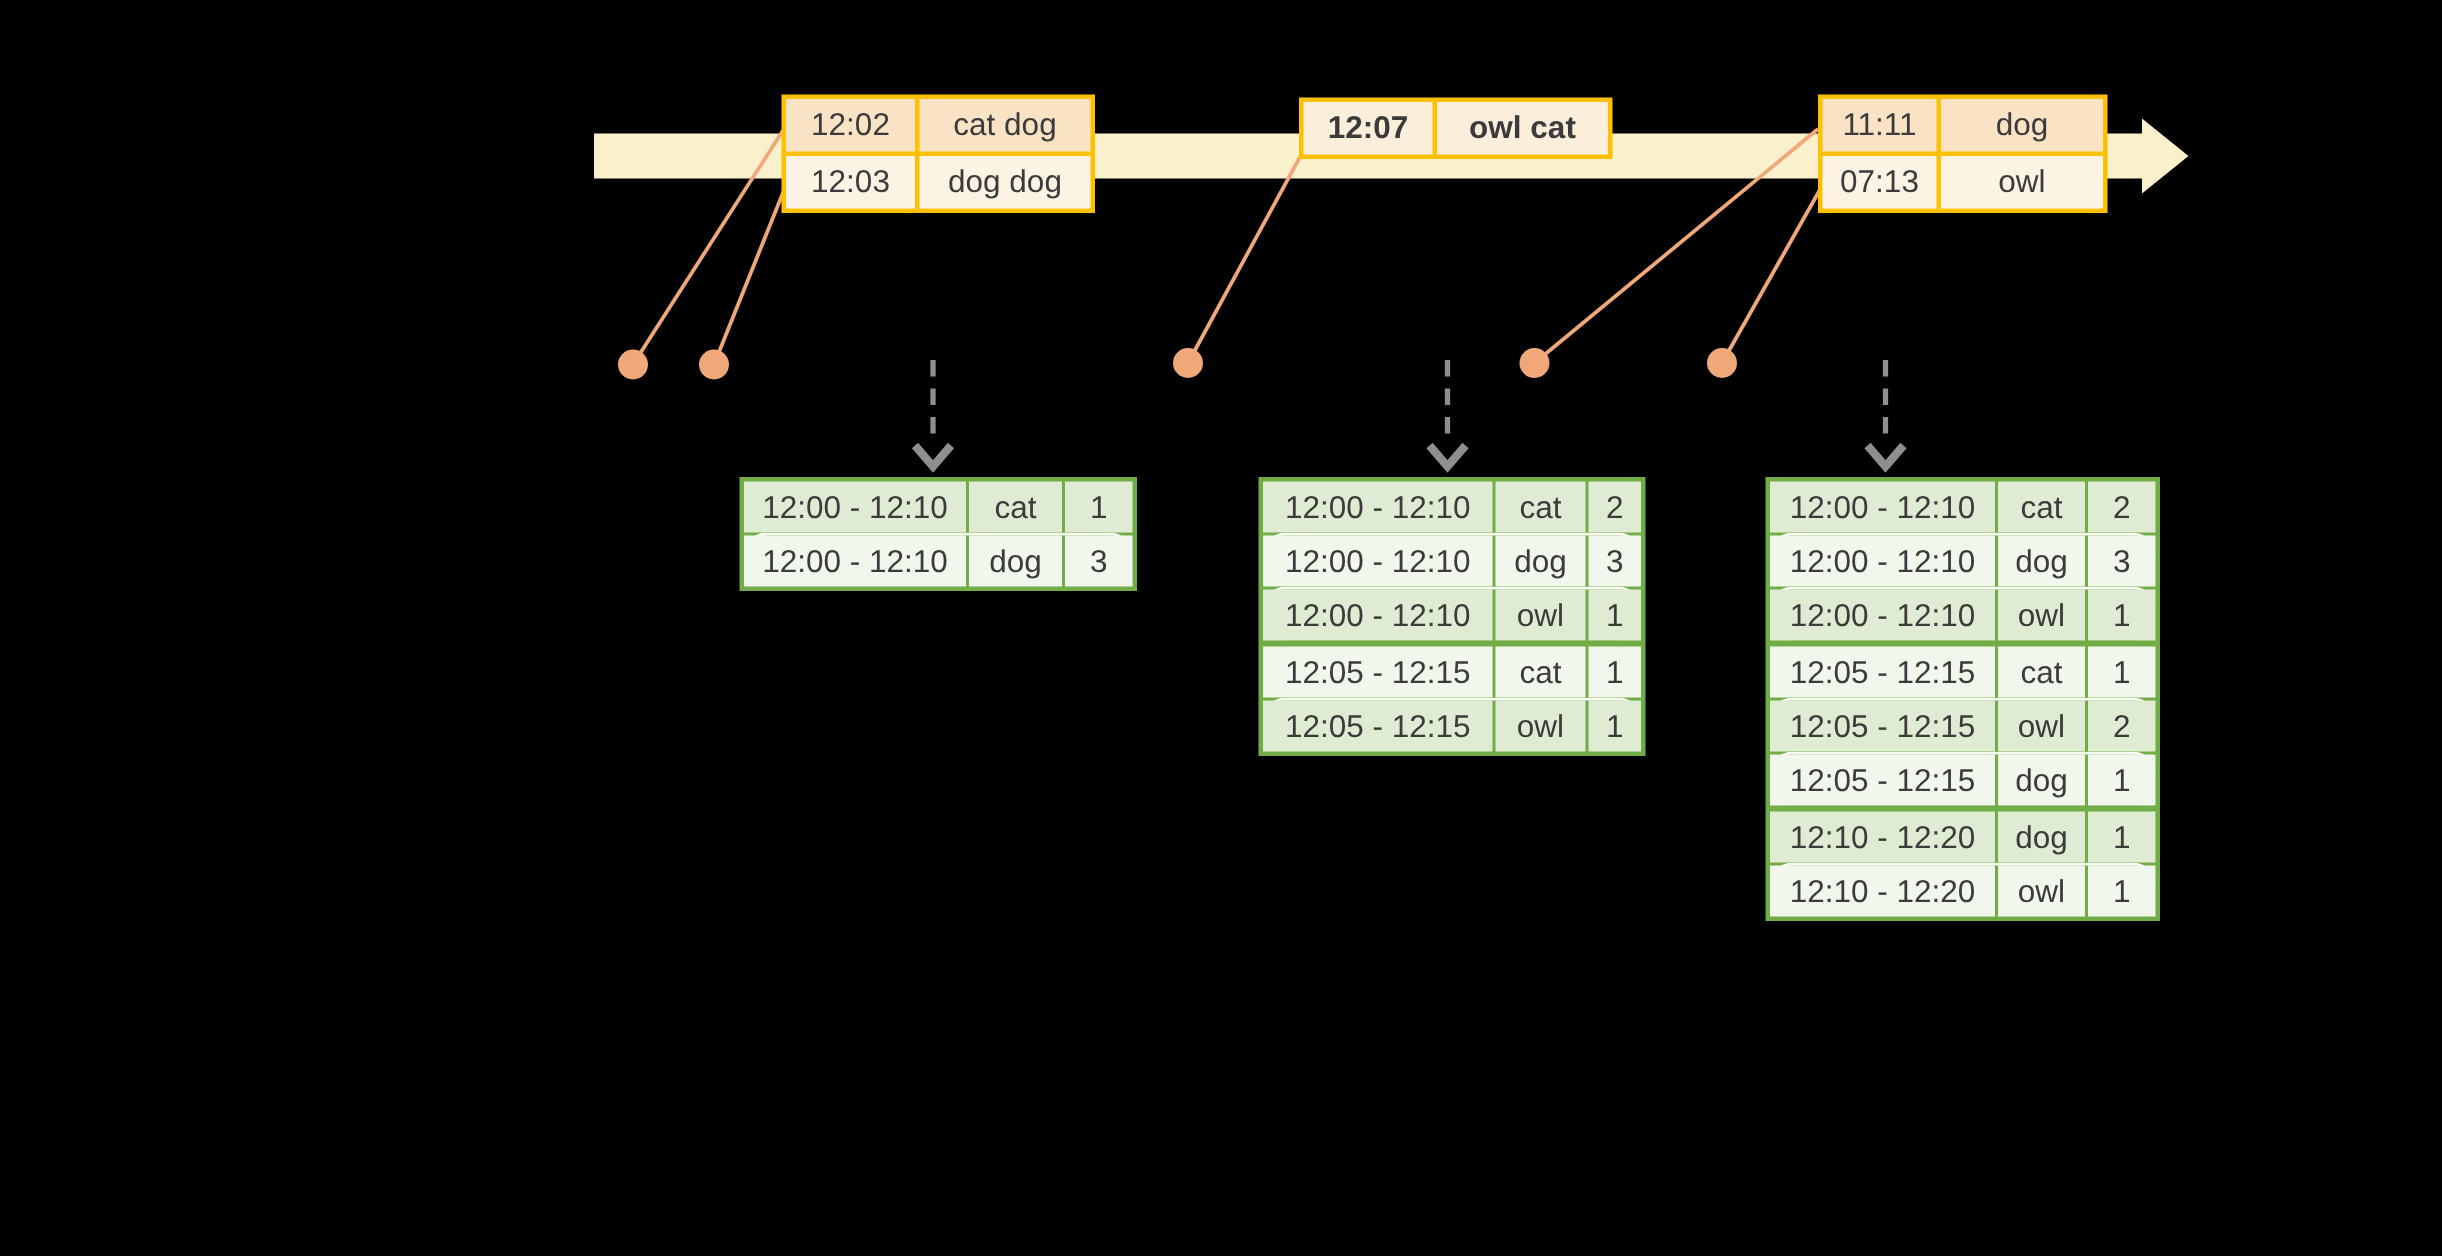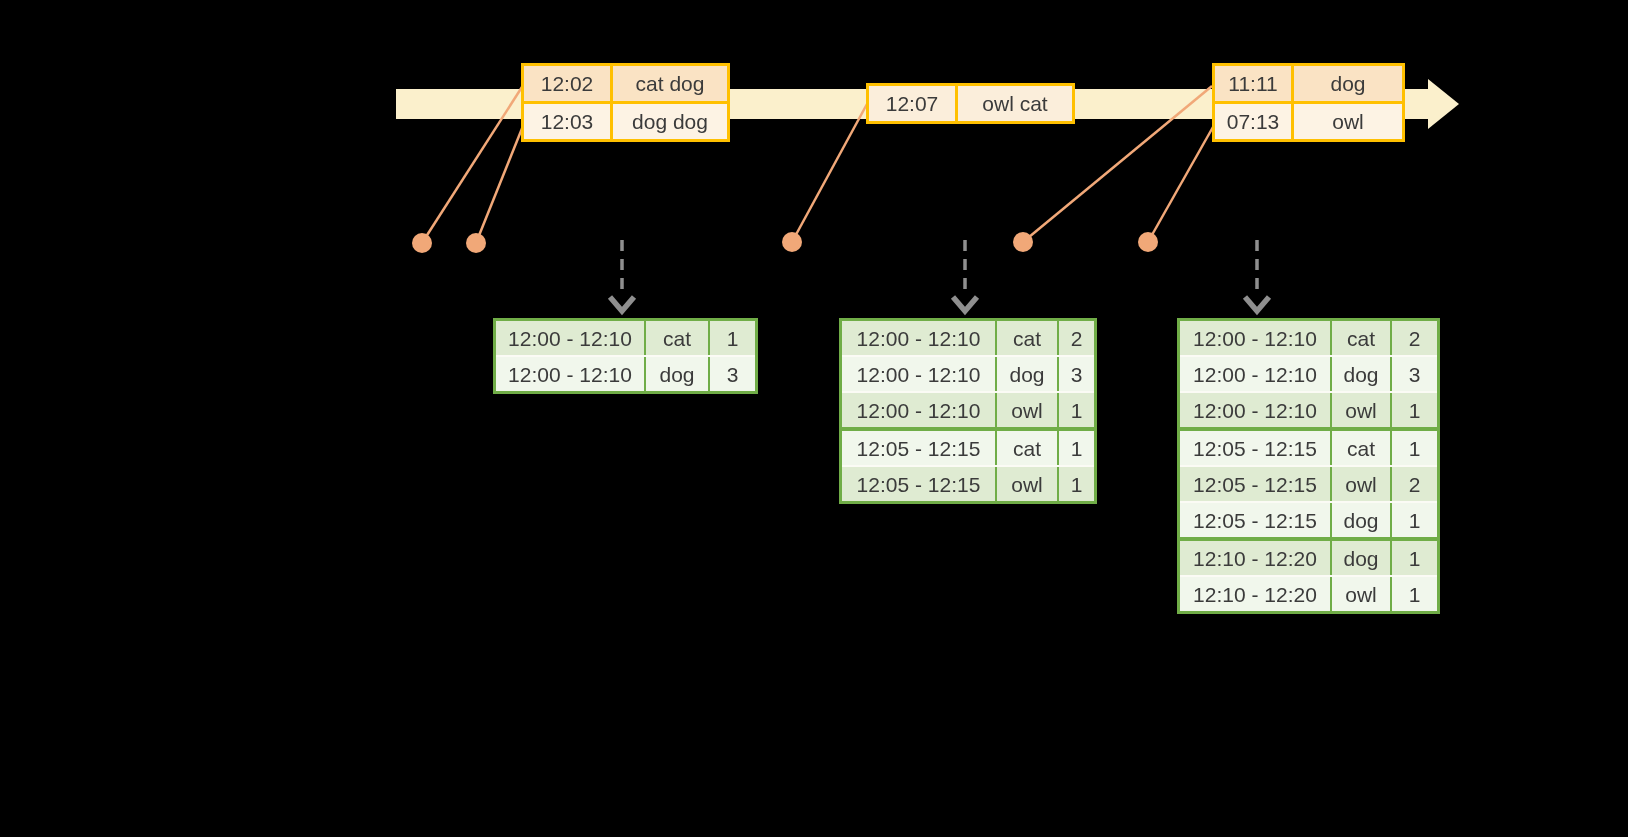--- a/index.html
+++ b/index.html
@@ -14,21 +14,21 @@
   }
   .overlay{position:absolute;left:0;top:0;z-index:1;pointer-events:none;}
   .event-table{
     position:absolute;display:grid;gap:3px;padding:3px;
     background:var(--event-border);grid-auto-rows:35px;z-index:3;
   }
   .result-table{
     position:absolute;display:flex;flex-direction:column;padding:3px;
     background:var(--result-border);z-index:3;
   }
-  .result-row{display:grid;column-gap:2px;grid-auto-rows:34px;background:var(--result-border);}
+  .result-row{display:grid;column-gap:2px;grid-auto-rows:34px;background:var(--result-border);border-radius:15px;}
   .result-row.row-gap{border-top:2px solid #fbfbf5;}
   .result-row.group-break{border-top:4px solid var(--result-border);}
   .cell{
     display:flex;align-items:center;justify-content:center;
     color:var(--text);font-size:21px;line-height:1;white-space:nowrap;
   }
   .ev-dark{background:var(--event-row-dark);}
   .ev-light{background:var(--event-row-light);}
   .ev-single{background:var(--event-single-row);}
   .res-dark .cell{background:var(--result-row-dark);}
@@ -57,21 +57,21 @@
       <line x1="1257" y1="240" x2="1257" y2="297" stroke="#8F8F8F" stroke-width="3.5" stroke-dasharray="11 8"></line>
       <path d="M 1245,297 L 1257,311 L 1269,297" stroke="#8F8F8F" stroke-width="5.5" fill="none"></path>
       <polygon points="1428,79 1459,104 1428,129" fill="#FBF0CC"></polygon>
     </svg>
   <div class="event-table" style="left: 521px; top: 63px; grid-template-columns: 86px 114px;">
       <div class="cell ev-dark">12:02</div>
       <div class="cell ev-dark">cat dog</div>
       <div class="cell ev-light">12:03</div>
       <div class="cell ev-light">dog dog</div>
     </div>
-  <div class="event-table" style="left: 866px; top: 83px; grid-template-columns: 86px 114px;">
+  <div class="event-table" style="left: 866px; top: 65px; grid-template-columns: 86px 114px; font-weight: bold;">
       <div class="cell ev-single">12:07</div>
       <div class="cell ev-single">owl cat</div>
     </div>
   <div class="event-table" style="left: 1212px; top: 63px; grid-template-columns: 76px 108px;">
       <div class="cell ev-dark">11:11</div>
       <div class="cell ev-dark">dog</div>
       <div class="cell ev-light">07:13</div>
       <div class="cell ev-light">owl</div>
     </div>
   <div class="result-table" style="left: 493px; top: 318px;">

